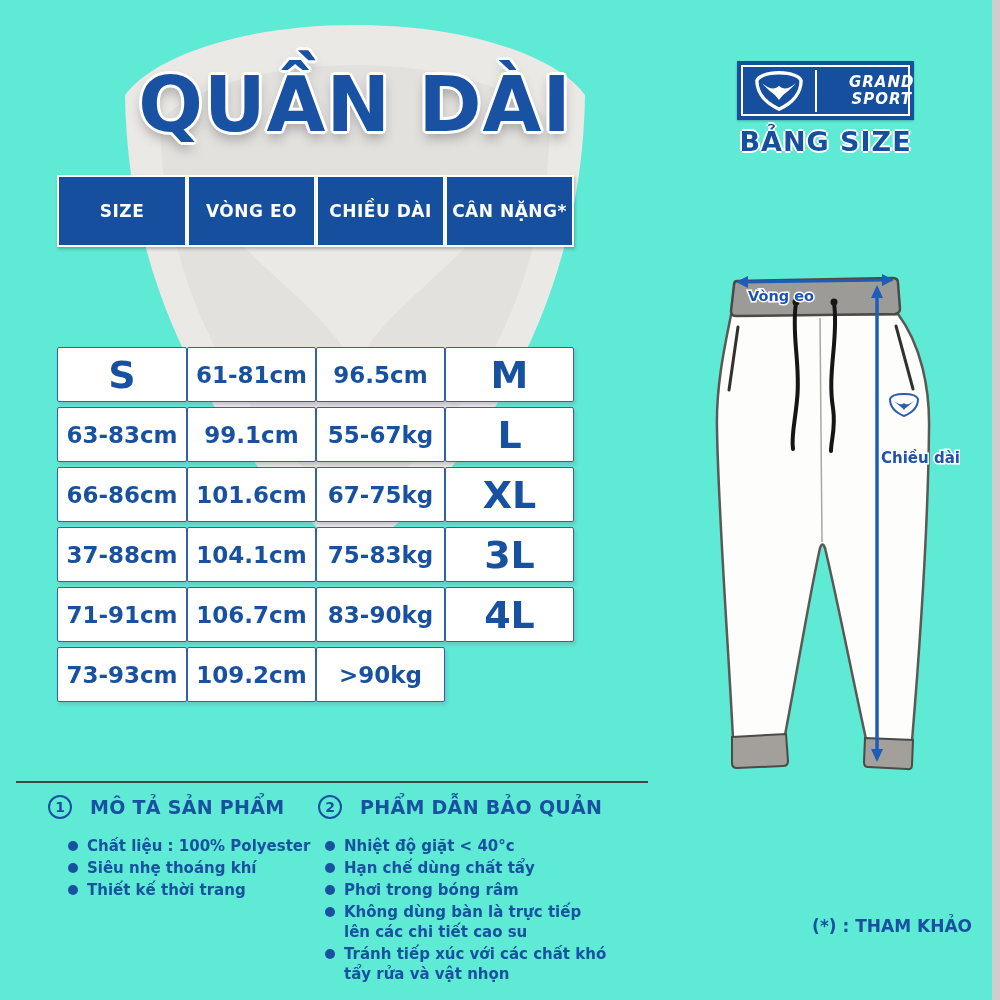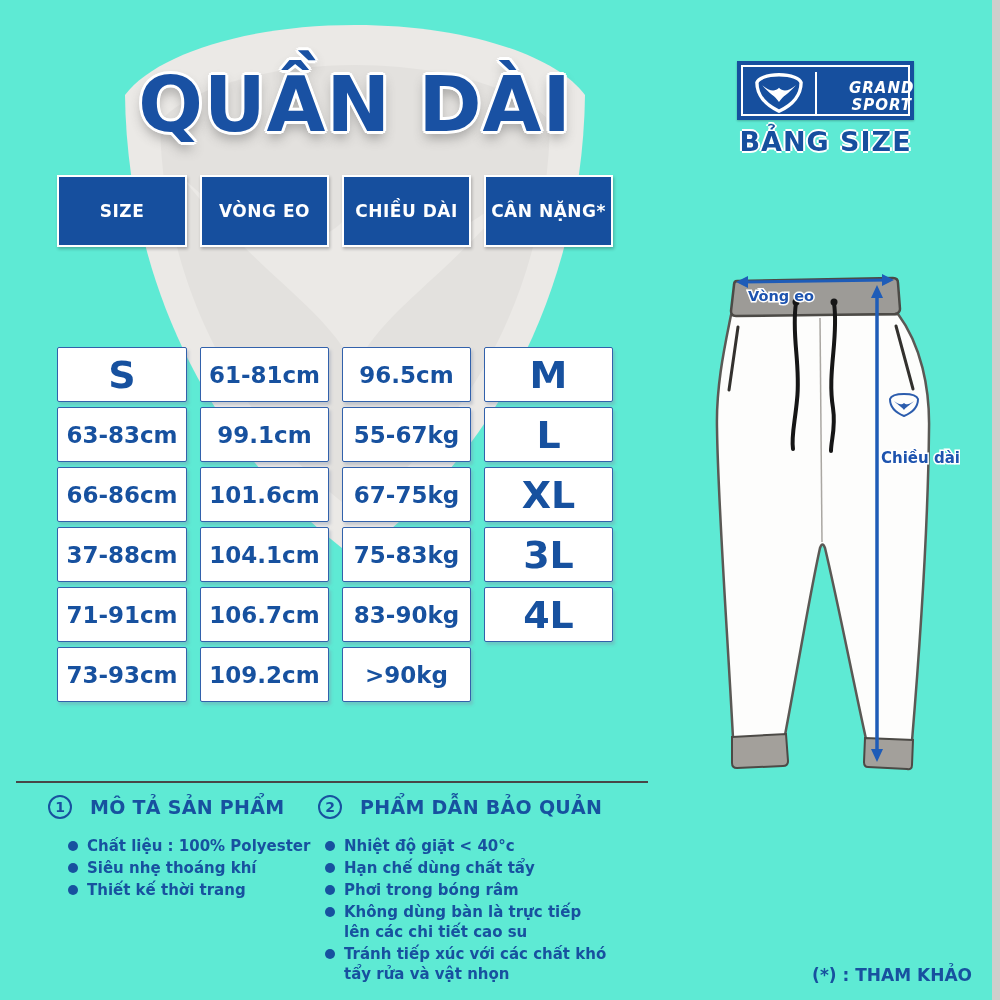--- a/index.html
+++ b/index.html
@@ -27,40 +27,39 @@
   }
 
   
   .logo-box {
     left:737px; top:61px; width:177px; height:59px;
     background:#164f9e; box-sizing:border-box; padding:4px;
     box-shadow:0 1px 2px rgba(0,0,0,0.25);
   }
   .logo-inner {
     width:100%; height:100%; border:2px solid #ffffff; box-sizing:border-box;
-    display:flex; align-items:flex-end;gap:32px;
+    display:flex; align-items:center;gap:32px;
   }
   .logo-shield { flex:0 0 72px; display:flex; align-items:center; justify-content:center; border-right:2px solid #ffffff; }
   .logo-text {
     flex:1; display:flex; flex-direction:column; justify-content:center; align-items:center;
     color:#fff; font-weight:bold; font-style:italic; font-size:15px; line-height:17px;
     letter-spacing:1px;
   }
   .bang-size {
     left:727px; top:126px; width:197px; text-align:center;
     font-size:27px; font-weight:bold; letter-spacing:1px; color:#164f9e;
     text-shadow:-2px 0 0 #fff, 2px 0 0 #fff, 0 -2px 0 #fff, 0 2px 0 #fff;
     white-space:nowrap;
   }
 
   
   .thead, .tbody {
     left:57px; display:grid;
     grid-template-columns:130px 129px 129px 129px;
-    column-gap:13px;
   }
   .thead { top:175px; grid-auto-rows:72px; }
   .tbody { top:347px; grid-auto-rows:55px; row-gap:5px; }
   .th {
     background:#164f9e; border:2px solid #ffffff; box-sizing:border-box;
     display:flex; align-items:center; justify-content:center;
     color:#ffffff; font-size:17px; font-weight:bold; letter-spacing:0.5px;
     box-shadow:1px 2px 3px rgba(0,0,0,0.25);
     white-space:nowrap;
   }
@@ -91,21 +90,21 @@
     position:relative; padding-left:19px; margin-bottom:2px;
     font-size:15px; font-weight:bold; line-height:20px; color:#17519f;
     white-space:pre-line;
   }
   .blist li::before {
     content:""; position:absolute; left:0; top:5px;
     width:10px; height:10px; border-radius:50%; background:#17519f;
   }
 
   .footnote {
-    left:700px; top:965px; width:272px; text-align:right;
+    left:700px; top:916px; width:272px; text-align:right;
     font-size:17px; font-weight:bold; color:#17519f; white-space:nowrap;
   }
 
   
   .pants { left:680px; top:248px; width:280px; height:552px; }
   .svg-label { font-family:"DejaVu Sans","Liberation Sans",sans-serif; font-weight:bold; fill:#1d53ae; paint-order:stroke; stroke:#ffffff; stroke-width:3px; }
 </style>
 </head>
 <body>
 

